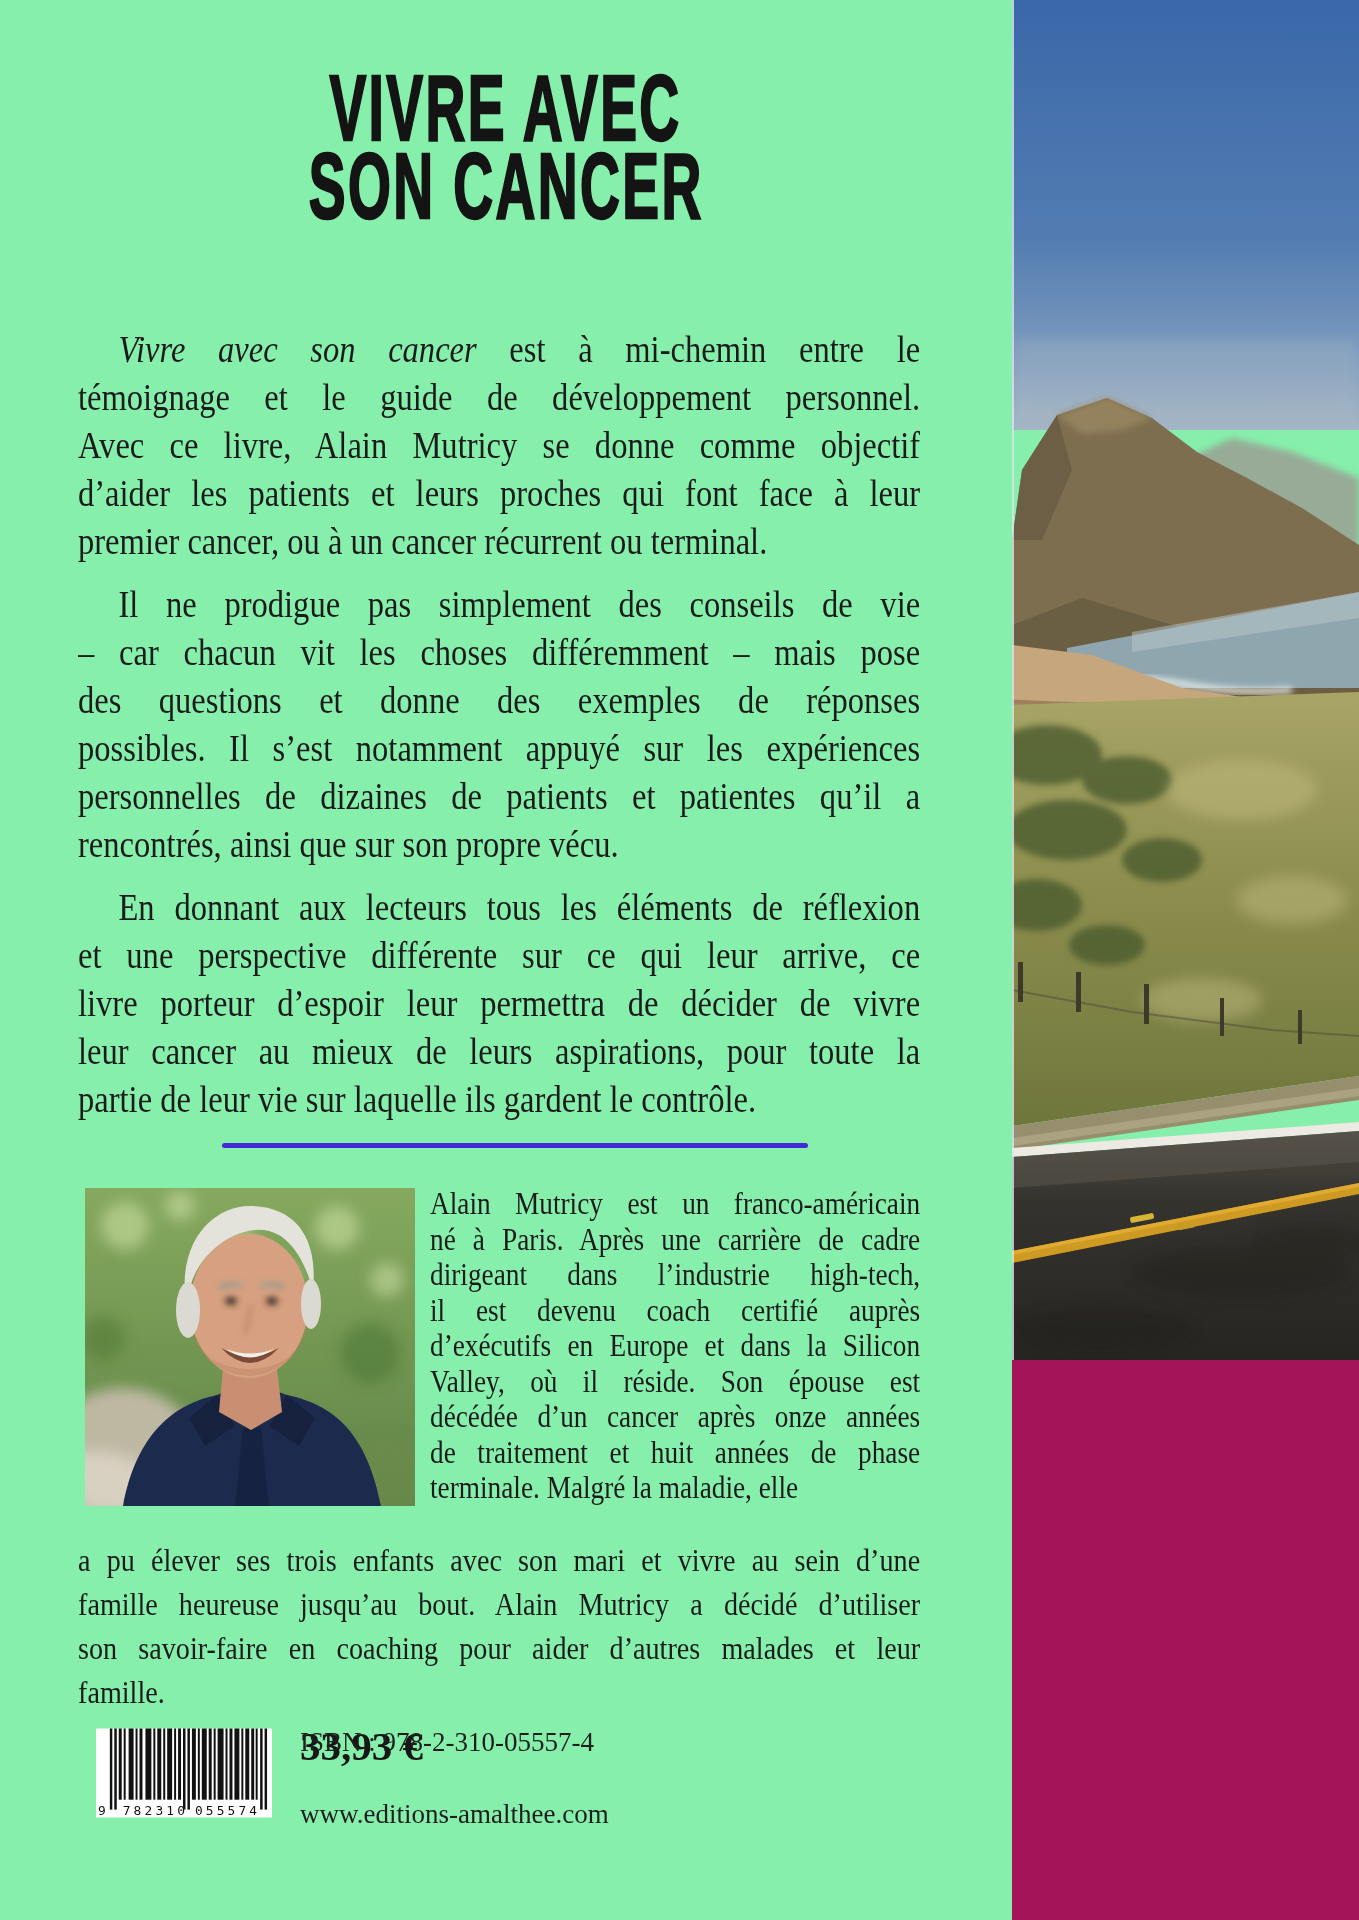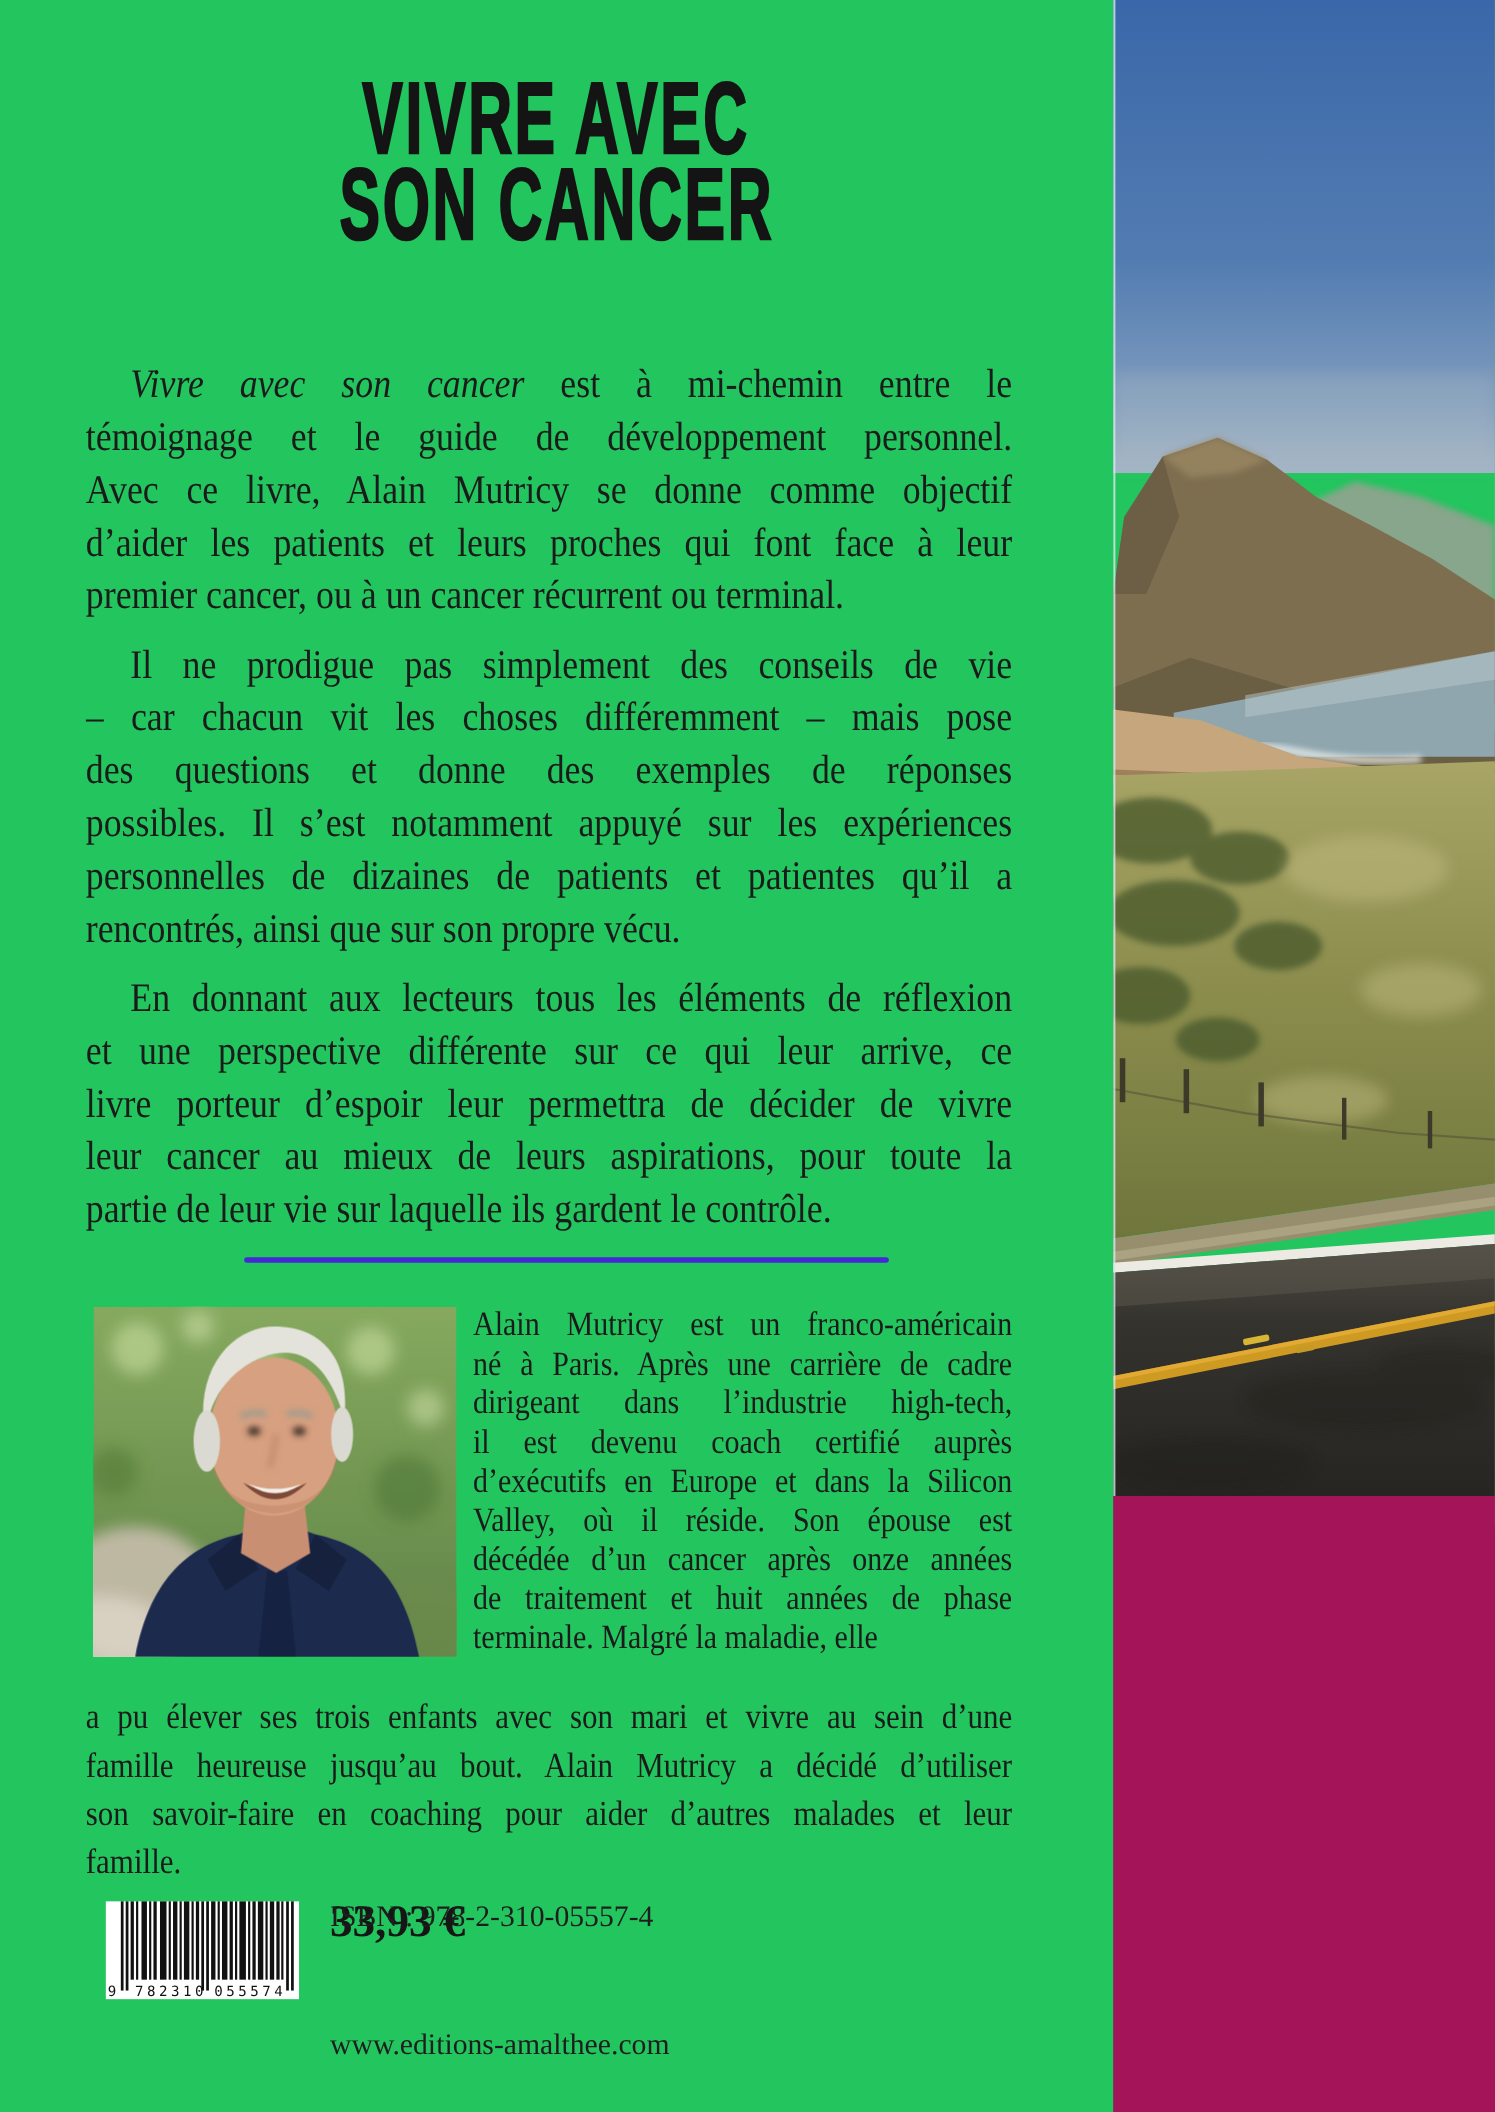--- a/index.html
+++ b/index.html
@@ -1,16 +1,16 @@
 <!DOCTYPE html>
 <html><head>
 <meta charset="utf-8">
 <style>
   html,body{margin:0;padding:0;background:#e8e8e8;}
-  .page{position:relative;width:1359px;height:1920px;background:#22c55e;overflow:hidden;
+  .page{position:relative;width:1359px;height:1920px;background:#86efac;overflow:hidden;
         font-family:"Liberation Serif",serif;color:#1b1b1b;}
   .abs{position:absolute;}
 
   
   .title-line{left:0;top:0;width:1012px;text-align:center;color:#141414;
               font-family:"Liberation Sans",sans-serif;font-weight:bold;line-height:92px;}
   .title-inner{display:inline-block;transform:scaleX(0.60);transform-origin:center;
                font-size:92px;letter-spacing:4px;white-space:nowrap;
                -webkit-text-stroke:2.5px #141414;}
   #title1{top:62px;} #title2{top:140px;}
@@ -30,21 +30,21 @@
   .bio-col{left:430px;top:1186px;width:557px;transform:scaleX(0.88);
            font-size:31px;line-height:35.5px;}
   .bio-col .line{height:35.5px;}
   .bio-cont{left:78px;top:1538px;width:957px;transform:scaleX(0.88);
             font-size:32px;line-height:44px;}
   .bio-cont .line{height:44px;}
 
   
   .price{left:300px;top:1722px;font-size:41px;font-weight:bold;color:#161616;}
   .isbn{left:300px;top:1702px;font-size:27px;color:#1e1e1e;margin-top:25px;}
-  .url{left:300px;top:1799px;font-size:27px;color:#1e1e1e;margin-top:44px;}
+  .url{left:300px;top:1799px;font-size:27px;color:#1e1e1e;}
   .barcode{left:96px;top:1728px;}
 
   .strip{left:1012px;top:0;}
   .magenta{left:1012px;top:1360px;width:347px;height:560px;background:#a31459;}
   .author-photo{left:85px;top:1188px;}
 </style>
 </head>
 <body>
 
 <div class="page">

